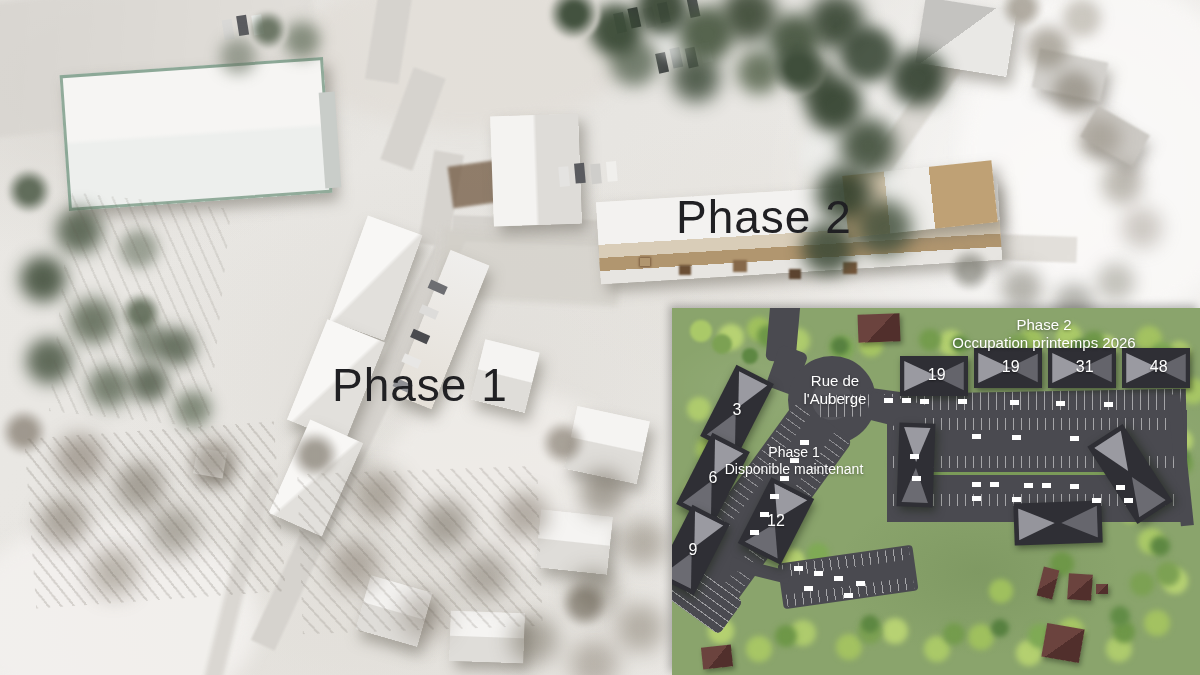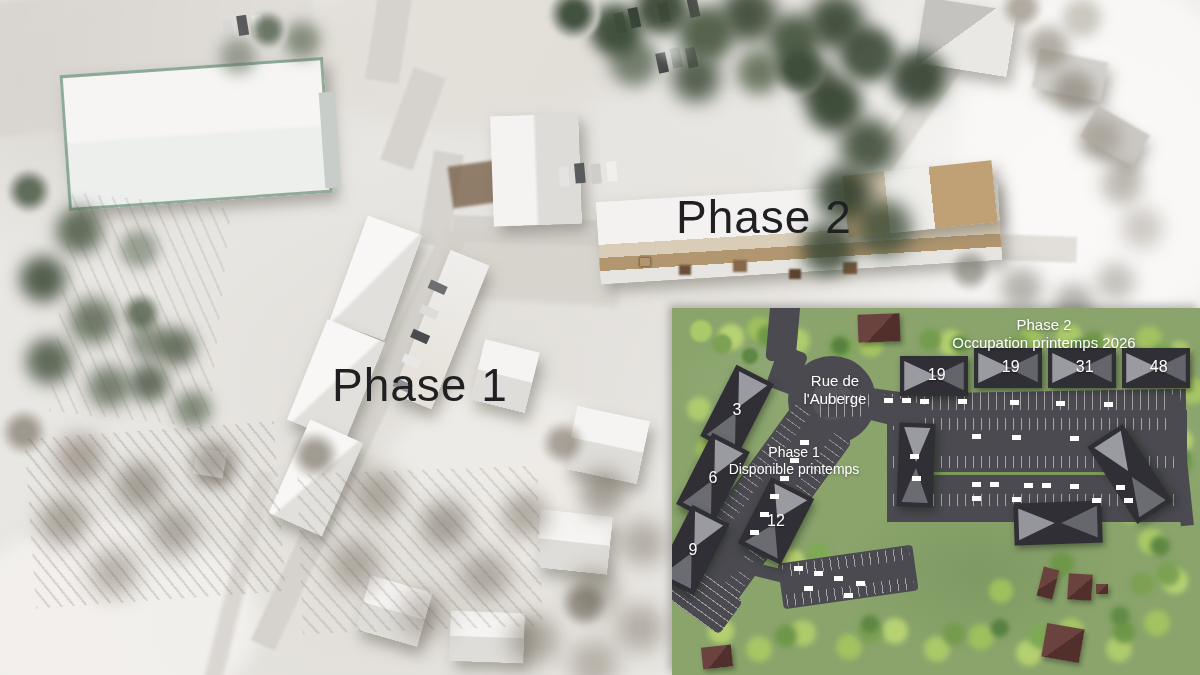--- a/index.html
+++ b/index.html
@@ -217,16 +217,16 @@
     <div class="plan-text" style="left:240px;top:8px;width:264px;font-size:15px;">
       <div>Phase 2</div>
       <div>Occupation printemps 2026</div>
     </div>
     <div class="plan-text" style="left:118px;top:64px;width:90px;font-size:15px;">
       <div>Rue de</div>
       <div>l'Auberge</div>
     </div>
     <div class="plan-text" style="left:32px;top:136px;width:180px;font-size:14px;">
       <div>Phase 1</div>
-      <div>Disponible printemps</div>
+      <div>Disponible maintenant</div>
     </div>
   </div>
 </div>
 
 </body></html>

